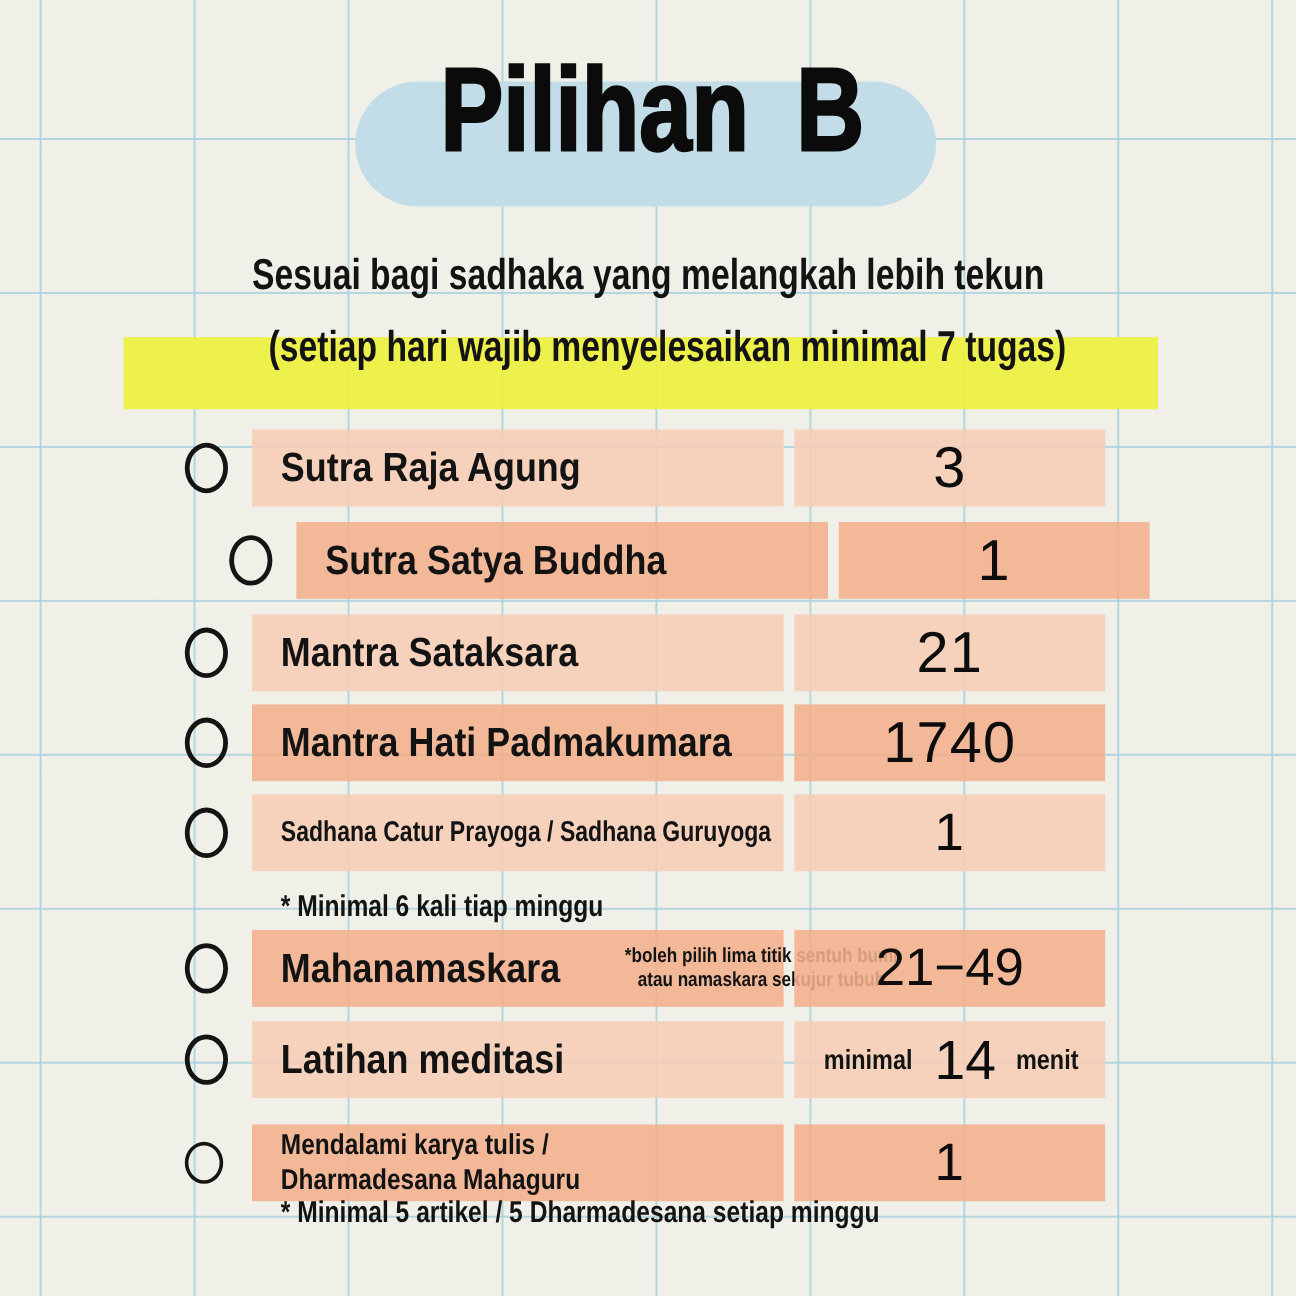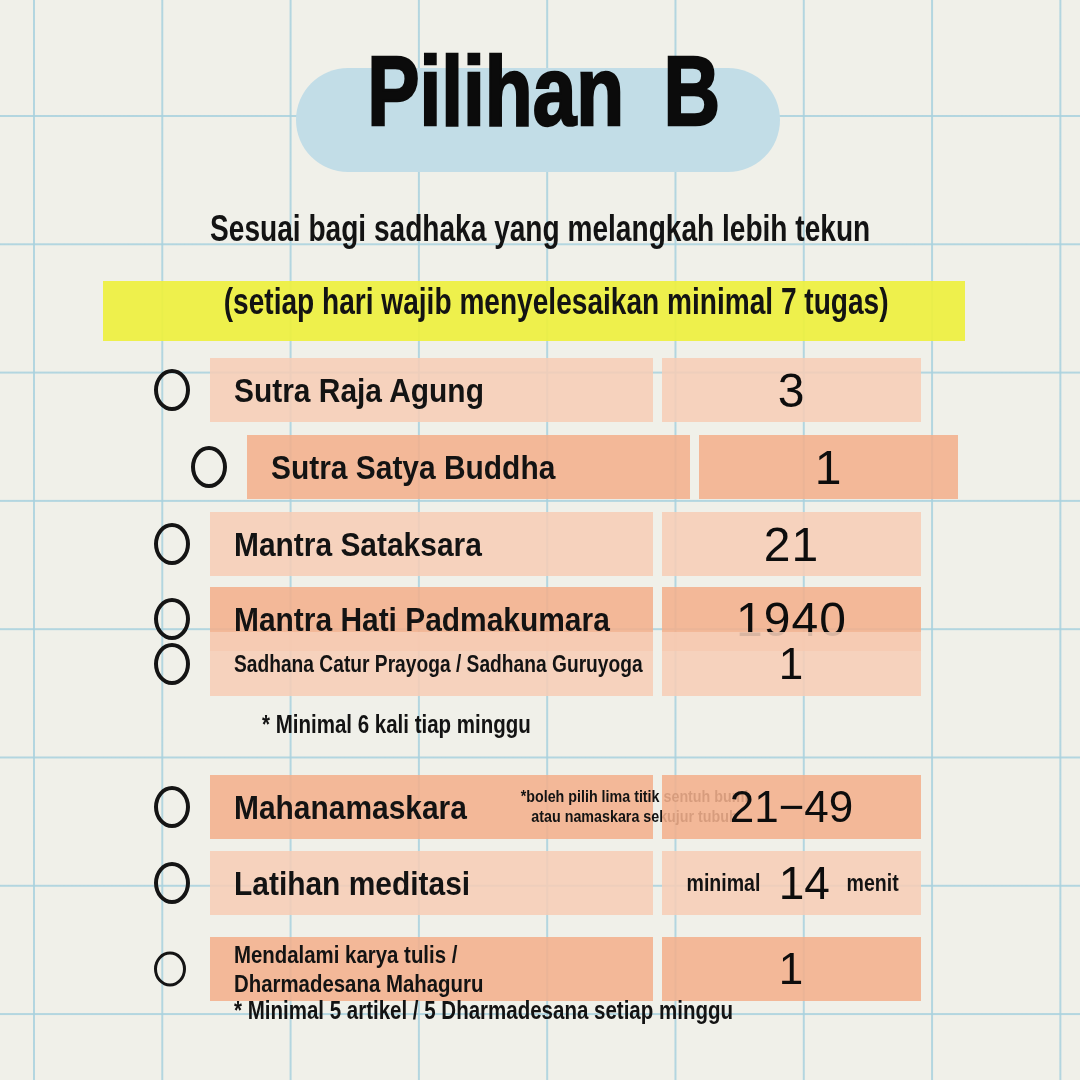--- a/index.html
+++ b/index.html
@@ -26,21 +26,21 @@
     font-size:98px; line-height:90px; font-weight:700; color:#0b0b0b;
     letter-spacing:0px; word-spacing:22px; -webkit-text-stroke:2.5px #0b0b0b;
   }
   .page-title .squeeze { display:inline-block; transform:scaleX(.8); transform-origin:center; white-space:nowrap; }
 
   .sub-line {
     position:absolute; left:0; width:1080px; text-align:center; z-index:3;
     font-size:36px; line-height:50px; font-weight:700; color:#131313; white-space:nowrap;
   }
   .sub1 { top:204px; }
-  .sub2 { top:277px;padding-left:33px; }
+  .sub2 { top:264px;padding-left:33px; }
   .sub-line .squeeze { display:inline-block; transform:scaleX(.78); transform-origin:center; white-space:nowrap; }
   .highlight-bar {
     position:absolute; left:103px; top:281px; width:862px; height:60px;
     background:rgba(238,240,62,.92); z-index:2;
   }
 
   
   .task-row { position:absolute; left:0; width:1080px; height:64px; }
   .circle {
     position:absolute; left:154px; top:50%; transform:translateY(-50%);
@@ -82,21 +82,21 @@
     font-size:23px; font-weight:700; color:#131313;
     display:inline-block; transform:scaleX(.85);
   }
   .mixed-num { font-size:46px; font-weight:500; color:#0d0d0d; }
 
   .footnote {
     position:absolute; left:234px; z-index:3;
     font-size:25px; font-weight:700; color:#131313; white-space:nowrap;
   }
   .footnote .squeeze { display:inline-block; transform:scaleX(.82); transform-origin:left center; }
-  .fn1 { top:710px;margin-left:28px; }
+  .fn1 { top:741px; }
   .fn2 { top:996px; }
 </style>
 </head>
 <body>
 
 <div class="page">
 
   <div class="title-pill"></div>
   <h1 class="page-title"><span class="squeeze">Pilihan B</span></h1>
 
@@ -133,25 +133,25 @@
       <span class="count-num">21</span>
     </div>
   </div>
 
   <div class="task-row" style="top:587px;">
     <span class="circle"></span>
     <div class="label-box shade-dark">
       <span class="label-text">Mantra Hati Padmakumara</span>
     </div>
     <div class="count-box shade-dark">
-      <span class="count-num">1940</span>
-    </div>
-  </div>
-
-  <div class="task-row" style="top:632px;">
+      <span class="count-num">1740</span>
+    </div>
+  </div>
+
+  <div class="task-row" style="top:662px;">
     <span class="circle"></span>
     <div class="label-box shade-light">
       <span class="label-text small">Sadhana Catur Prayoga / Sadhana Guruyoga</span>
     </div>
     <div class="count-box shade-light">
       <span class="count-num sz-44">1</span>
     </div>
   </div>
   <div class="footnote fn1"><span class="squeeze">* Minimal 6 kali tiap minggu</span></div>
 

